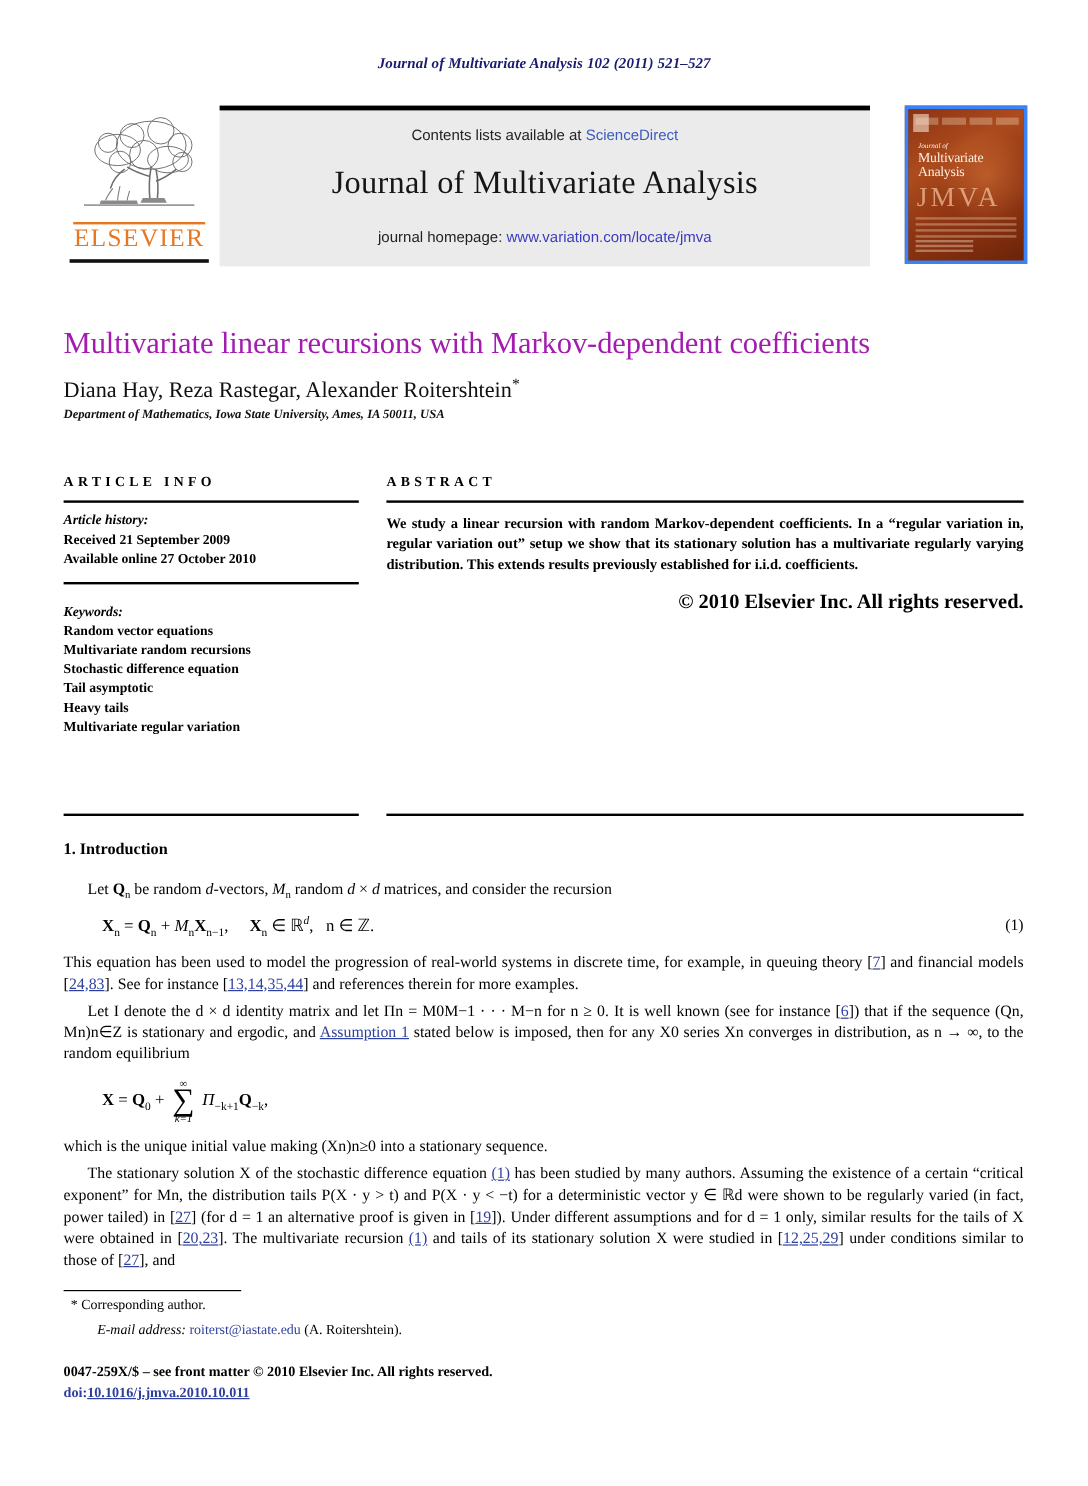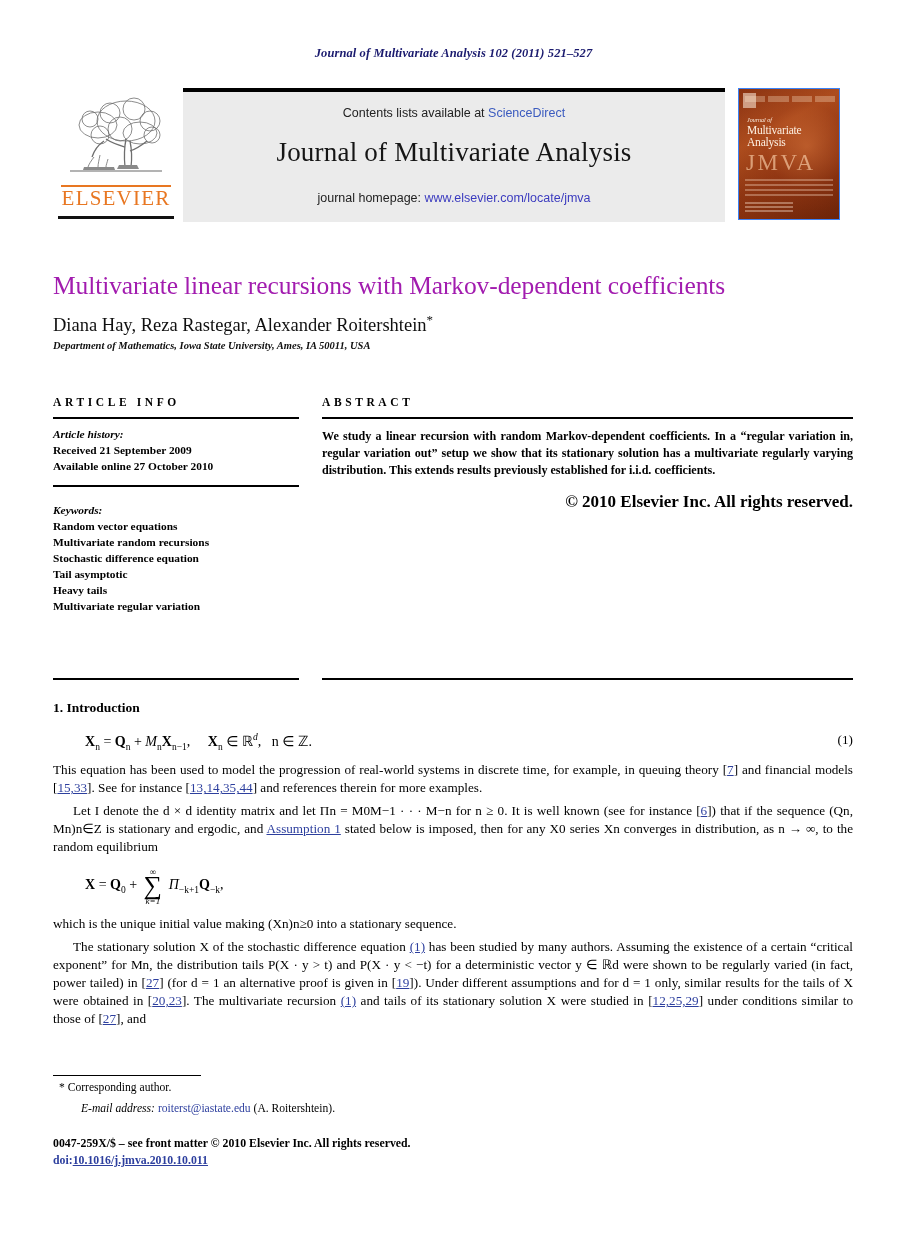--- a/index.html
+++ b/index.html
@@ -116,25 +116,25 @@
     color: #222;
     margin-top: 23px;
   }
   .homepage-line a {
     color: #3b3bbf;
     text-decoration: none;
   }
 
   .cover-cell {
     position: absolute;
-    right: 16px;
+    right: 0;
     top: 0;
     width: 102px;
     height: 132px;
-    border: 1px solid #3b82f6;
+    border: 3px solid #3b82f6;
     box-sizing: border-box;
     overflow: hidden;
     background: #7a2d10;
   }
   .cover-inner {
     position: relative;
     width: 100%;
     height: 100%;
     background:
       radial-gradient(circle at 68% 44%, rgba(214,116,60,0.55) 0%, rgba(150,55,22,0.25) 42%, rgba(90,28,10,0.05) 70%),
@@ -464,21 +464,21 @@
       <div class="els-word">ELSEVIER</div>
       <div class="els-underbar"></div>
     </div>
 
     <div class="journal-box">
       <div class="contents-line">
         <span>Contents lists available at </span><a class="sd-link" href="#">ScienceDirect</a>
       </div>
       <div class="journal-name">Journal of Multivariate Analysis</div>
       <div class="homepage-line">
-        <span>journal homepage: </span><a href="#">www.elsevier.com/locate/jmva</a>
+        <span>journal homepage: </span><a href="#">www.variation.com/locate/jmva</a>
       </div>
     </div>
 
     <div class="cover-cell">
       <div class="cover-inner">
         <div class="cover-els"></div>
         <div class="cover-topbar">
           <i class="tb"></i>
             <i class="tb"></i>
             <i class="tb"></i>
@@ -541,29 +541,32 @@
     <div class="abstract-body">We study a linear recursion with random Markov-dependent coefficients. In a “regular variation in, regular variation out” setup we show that its stationary solution has a multivariate regularly varying distribution. This extends results previously established for i.i.d. coefficients.</div>
     <div class="copyright">© 2010 Elsevier Inc. All rights reserved.</div>
   </div>
 
   <div class="info-close"></div>
   <div class="abs-close"></div>
 
   <div class="body-area">
     <div class="sec-head">1. Introduction</div>
 
+    <p class="bodytext indent">
+      Let <span class="mb">Q</span><sub>n</sub> be random <span class="mi">d</span>-vectors, <span class="mi">M</span><sub>n</sub> random <span class="mi">d</span> × <span class="mi">d</span> matrices, and consider the recursion
+    </p>
 
     <div class="eqline">
       <span class="eq-inner">
         <span class="mb">X</span><sub>n</sub> = <span class="mb">Q</span><sub>n</sub> + <span class="mi">M</span><sub>n</sub><span class="mb">X</span><sub>n−1</sub>, &nbsp;&nbsp;&nbsp; <span class="mb">X</span><sub>n</sub> ∈ ℝ<sup><span class="mi">d</span></sup>, &nbsp; n ∈ ℤ.
       </span>
       <span class="eqnum">(1)</span>
     </div>
 
-    <p class="bodytext"><span>This equation has been used to model the progression of real-world systems in discrete time, for example, in queuing theory [</span><a class="cite" href="#">7</a><span>] and financial models [</span><a class="cite" href="#">15,33</a><span>]. See for instance [</span><a class="cite" href="#">13,14,35,44</a><span>] and references therein for more examples.</span></p>
+    <p class="bodytext"><span>This equation has been used to model the progression of real-world systems in discrete time, for example, in queuing theory [</span><a class="cite" href="#">7</a><span>] and financial models [</span><a class="cite" href="#">24,83</a><span>]. See for instance [</span><a class="cite" href="#">13,14,35,44</a><span>] and references therein for more examples.</span></p>
 
     <p class="bodytext indent"><span>Let I denote the d × d identity matrix and let Πn = M0M−1 · · · M−n for n ≥ 0. It is well known (see for instance [</span><a class="cite" href="#">6</a><span>]) that if the sequence (Qn, Mn)n∈Z is stationary and ergodic, and </span><a class="cite" href="#">Assumption 1</a><span> stated below is imposed, then for any X0 series Xn converges in distribution, as n → ∞, to the random equilibrium</span></p>
 
     <div class="eqline">
       <span class="eq-inner">
         <span class="mb">X</span> = <span class="mb">Q</span><sub>0</sub> +
         <span class="sumwrap">
           <span class="lim top">∞</span>
           <span class="sig">∑</span>
           <span class="lim">k=1</span>

